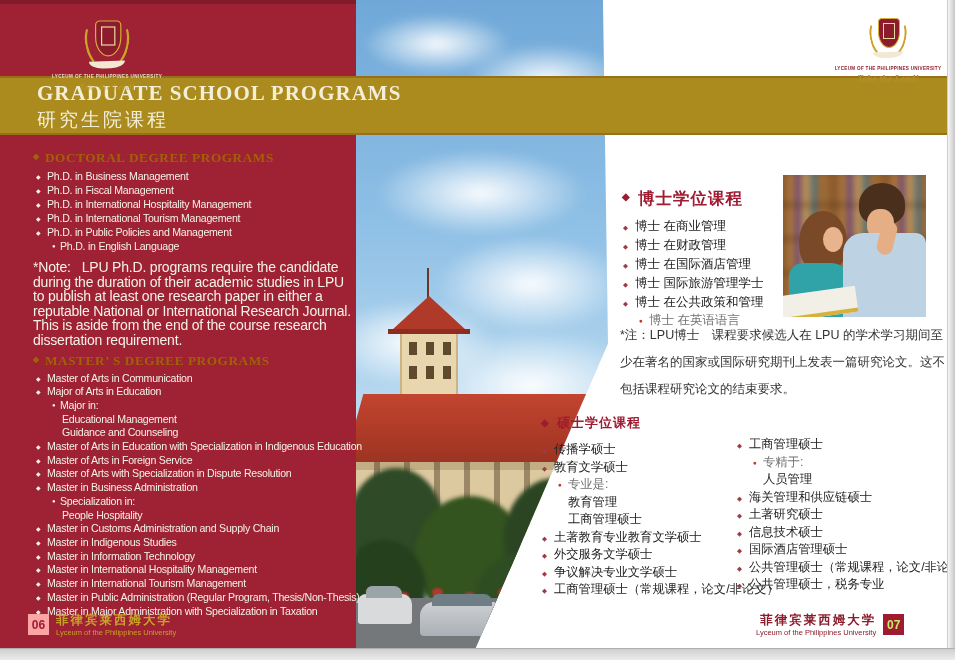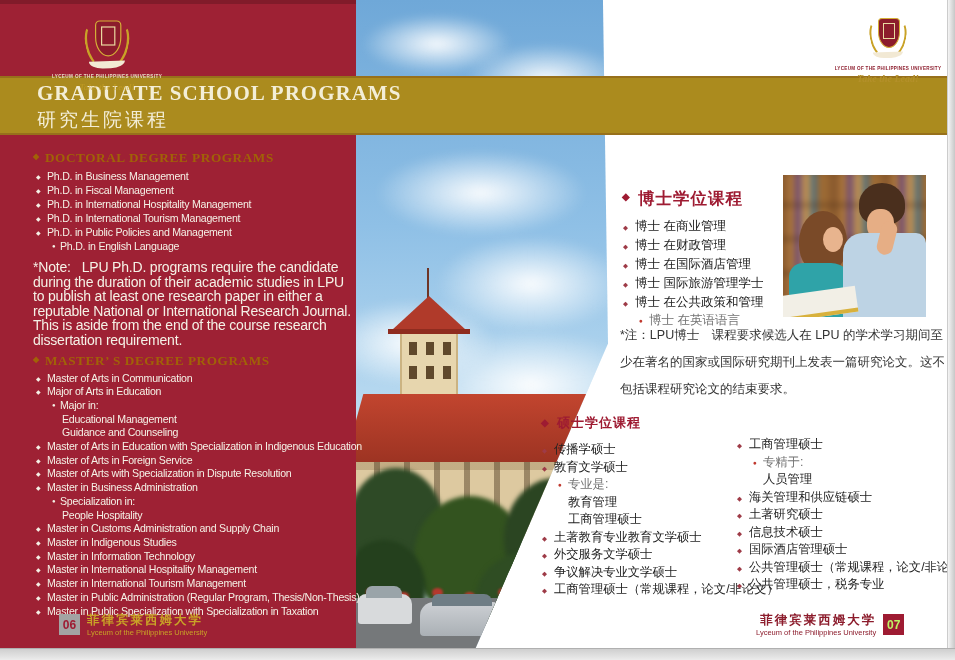--- a/index.html
+++ b/index.html
@@ -60,21 +60,21 @@
   ul.plist li.sub::before{content:"●";position:absolute;left:19px;top:0;font-size:6px;}
   ul.plist li.plain{padding-left:29px;}
   .note-en{width:322px;margin:7px 4px 5px 0;font-size:14px;letter-spacing:-0.2px;
            line-height:14.6px;color:#f5f1e6;white-space:pre-wrap;}
 
   
   .footer{position:absolute;top:614px;display:flex;align-items:flex-start;z-index:6;}
   .footer .pagebox{width:21px;height:21px;display:flex;align-items:center;justify-content:center;
                    font-weight:bold;font-size:12px;}
   .footer-left{left:28px;}
-  .footer-left .pagebox{background:#a3a3a3;color:#9e1b32;margin-right:7px;margin-left:31px;}
+  .footer-left .pagebox{background:#fca5a5;color:#9e1b32;margin-right:7px;}
   .footer-left .cn{font-weight:bold;font-size:12.5px;letter-spacing:2px;color:#c9a227;line-height:13px;}
   .footer-left .en{font-size:7.5px;color:#c9a227;margin-top:1px;}
   .footer-right{left:756px;text-align:right;}
   .footer-right .pagebox{background:#9e1b32;color:#bef264;margin-left:7px;}
   .footer-right .cn{font-weight:bold;font-size:12.5px;letter-spacing:2px;color:#8c1c2c;line-height:13px;}
   .footer-right .en{font-size:7.5px;color:#8c1c2c;margin-top:1px;}
 
   
   .photo-campus{position:absolute;left:356px;top:0;width:252px;height:648px;z-index:2;
                 clip-path:polygon(0 0,98% 0,100% 53%,47.5% 100%,0 100%);
@@ -229,21 +229,21 @@
       <li class="item" data-name="list-item">Master of Arts with Specialization in Dispute Resolution</li>
       <li class="item" data-name="list-item">Master in Business Administration</li>
       <li class="sub" data-name="list-item">Specialization in:</li>
       <li class="plain" data-name="list-item">People Hospitality</li>
       <li class="item" data-name="list-item">Master in Customs Administration and Supply Chain</li>
       <li class="item" data-name="list-item">Master in Indigenous Studies</li>
       <li class="item" data-name="list-item">Master in Information Technology</li>
       <li class="item" data-name="list-item">Master in International Hospitality Management</li>
       <li class="item" data-name="list-item">Master in International Tourism Management</li>
       <li class="item" data-name="list-item">Master in Public Administration (Regular Program, Thesis/Non-Thesis)</li>
-      <li class="item" data-name="list-item">Master in Public Specialization with Specialization in Taxation</li>
+      <li class="item" data-name="list-item">Master in Major Administration with Specialization in Taxation</li>
     </ul>
   </div>
 
   <div class="cn-doctoral" data-name="doctoral-section-cn">
     <div class="cn-h" data-name="doctoral-heading-cn">博士学位课程</div>
     <ul class="cnlist" data-name="doctoral-list-cn">
       <li class="item" data-name="list-item">博士 在商业管理</li>
       <li class="item" data-name="list-item">博士 在财政管理</li>
       <li class="item" data-name="list-item">博士 在国际酒店管理</li>
       <li class="item" data-name="list-item">博士 国际旅游管理学士</li>

